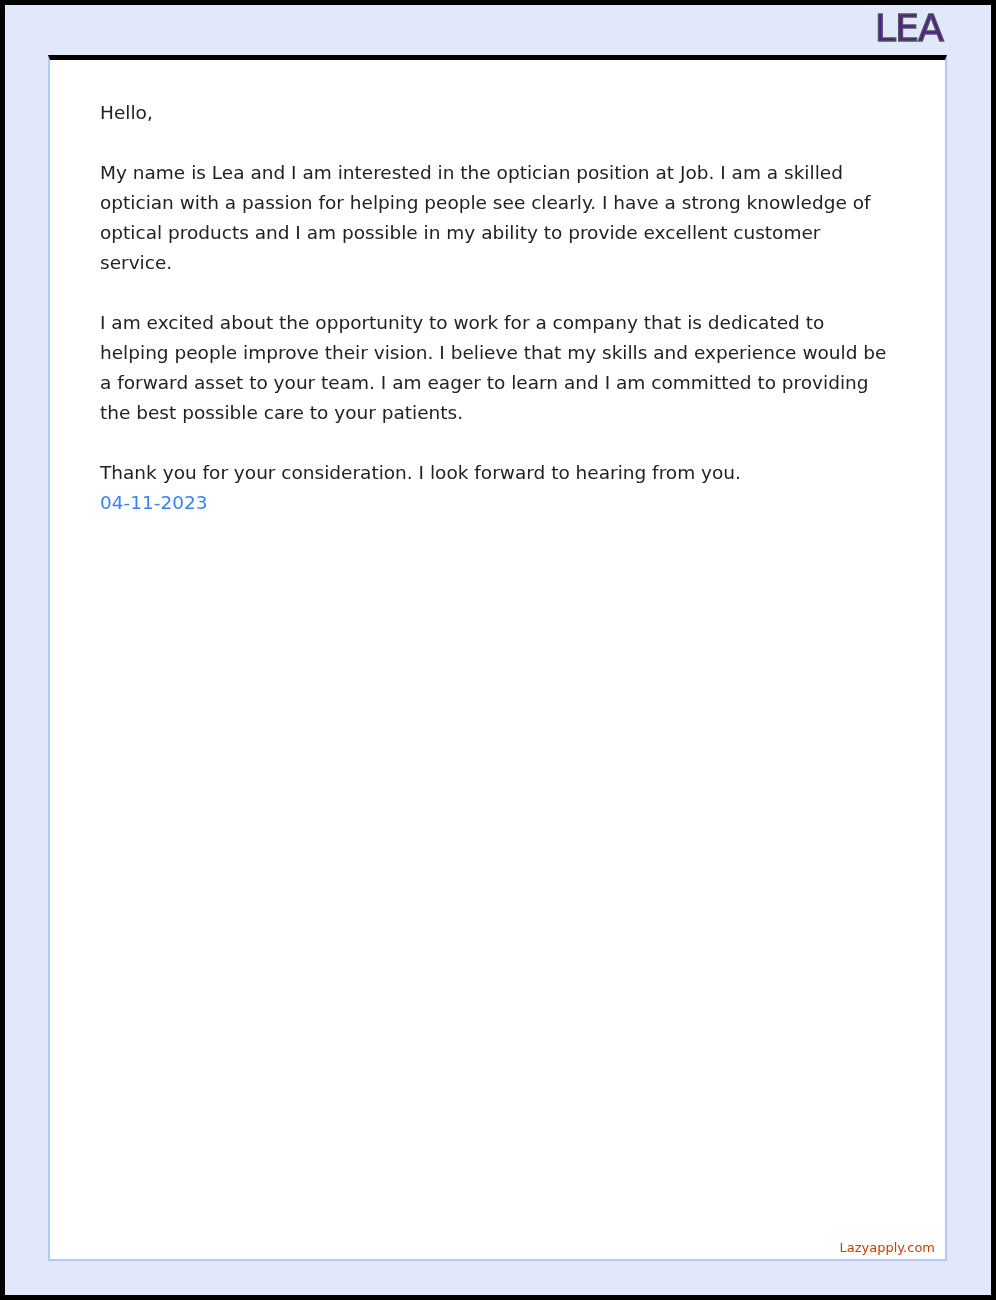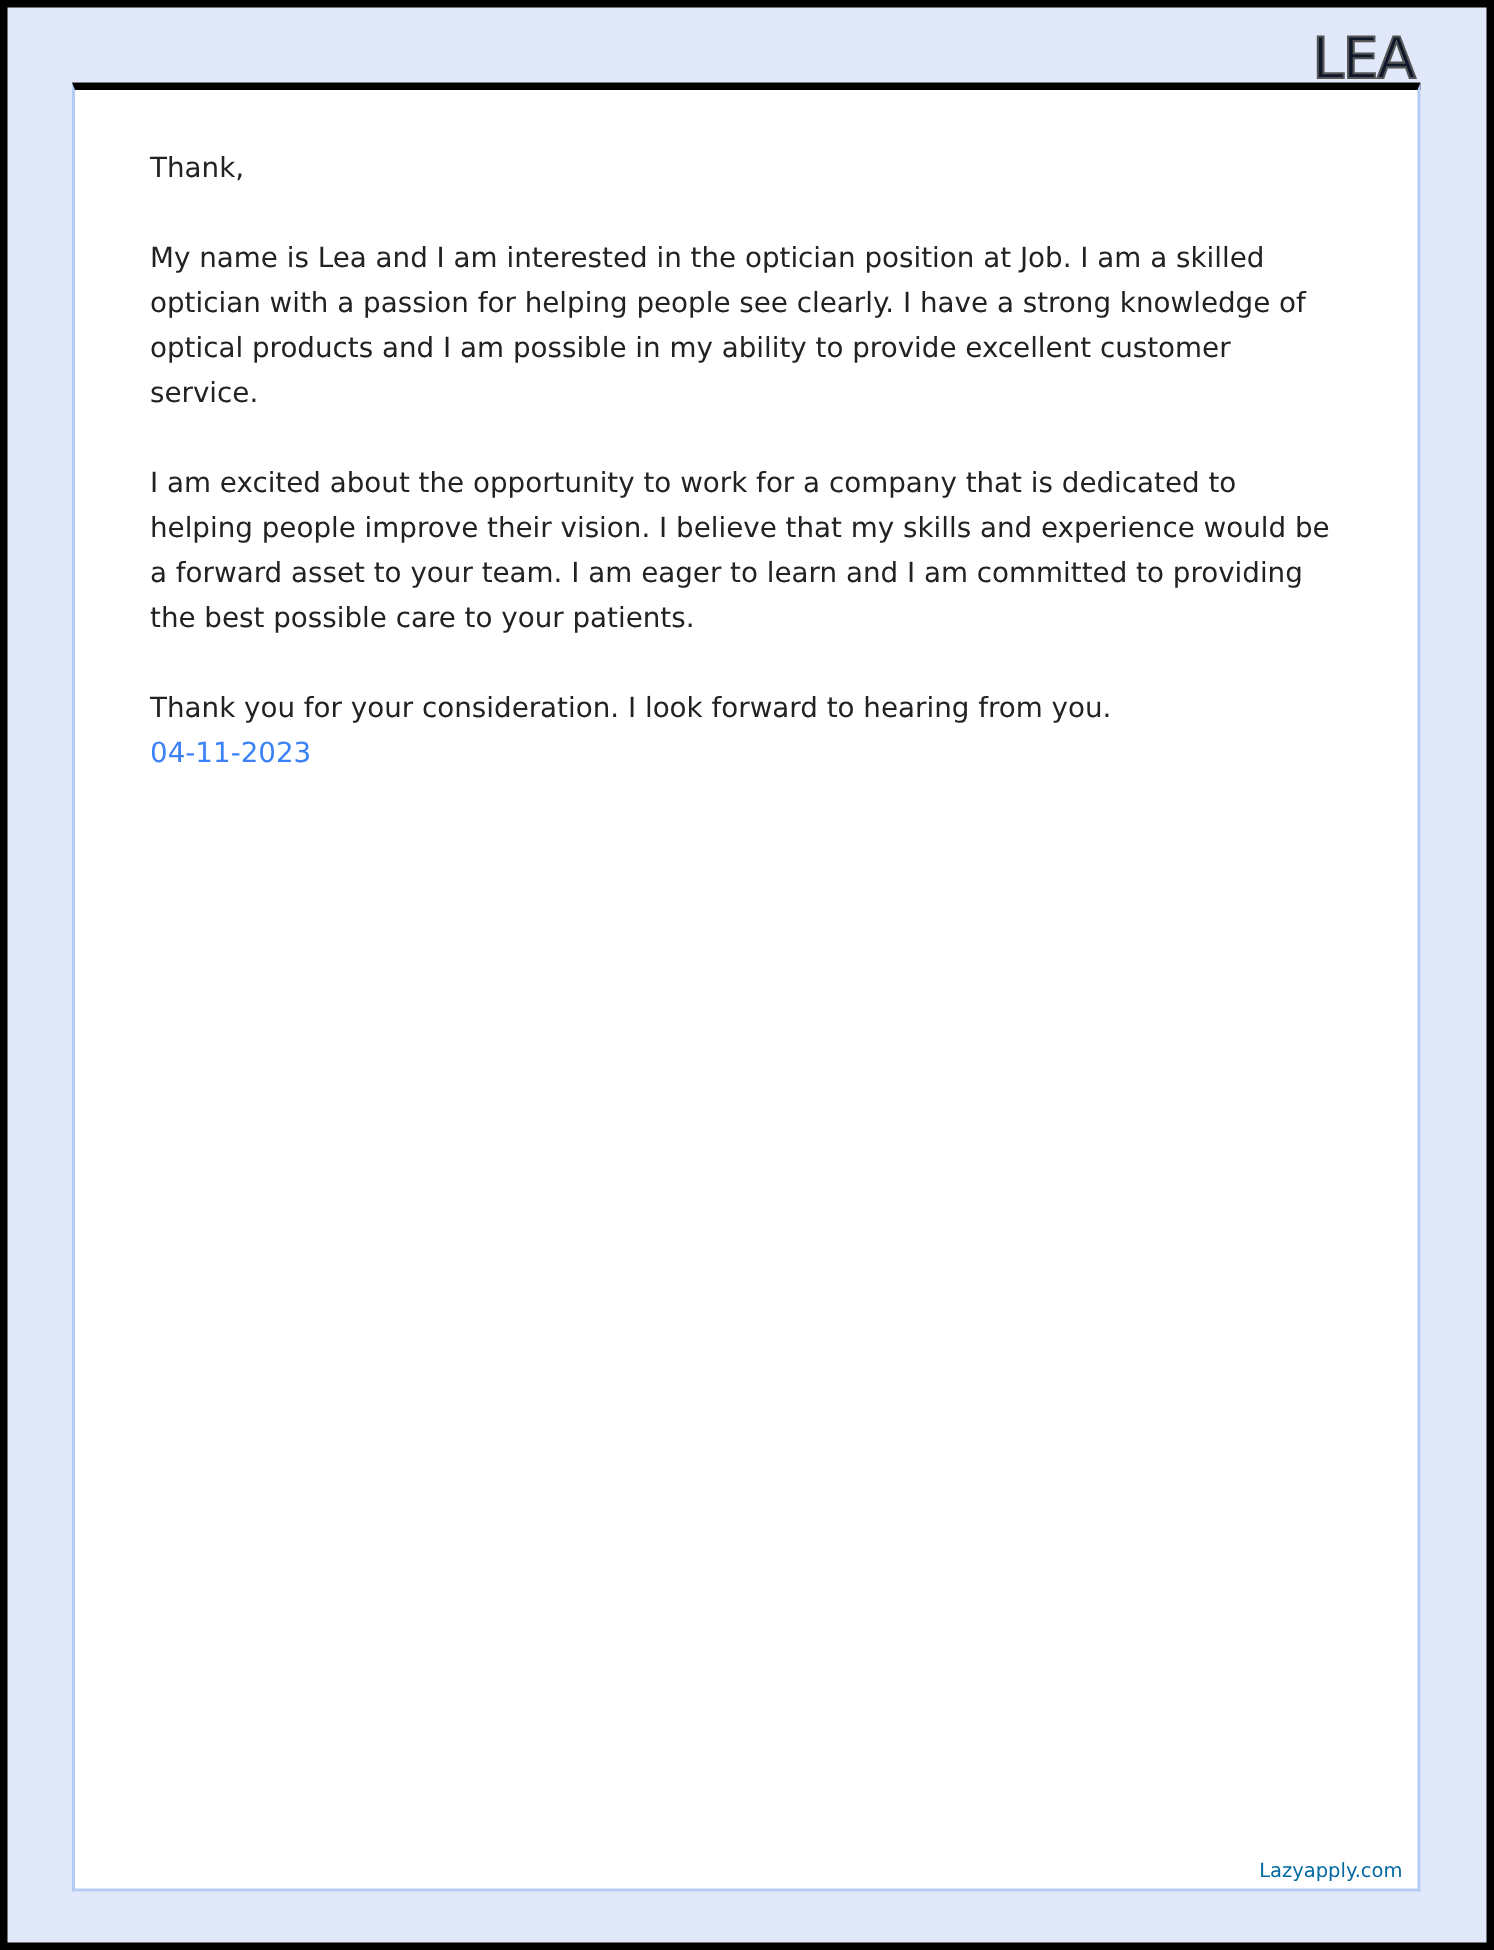--- a/index.html
+++ b/index.html
@@ -2,49 +2,49 @@
 <html><head>
 <meta charset="utf-8">
 <style>
   html, body { margin: 0; padding: 0; }
   body {
     width: 996px; height: 1300px; box-sizing: border-box;
     border: 5px solid #000; background: #e0e8fa; position: relative;
     font-family: "DejaVu Sans", sans-serif; overflow: hidden;
   }
   .logo {
-    position: absolute; right: 48px; top: 12px;
+    position: absolute; right: 48px; top: 1px;
     font-family: "DejaVu Sans", sans-serif; font-size: 38px; font-weight: normal;
-    color: #0f172a; -webkit-text-stroke: 1.4px #555; letter-spacing: -1px; line-height: 44px;
+    color: #4c1d95; -webkit-text-stroke: 1.4px #555; letter-spacing: -1px; line-height: 44px;
   }
   .page {
     position: absolute; left: 43px; top: 50px; width: 899px; height: 1206px;
     box-sizing: border-box; background: #fff;
     border-top: 5px solid #000; border-left: 2px solid #b4cbf3;
     border-right: 2px solid #b4cbf3; border-bottom: 2px solid #b4cbf3;
   }
   .content {
     position: absolute; left: 50px; top: 38px; width: 795px;
     font-size: 18.5px; color: #222; line-height: 30px;
   }
   .content p { margin: 0 0 30px 0; }
   .content p.last { margin-bottom: 0; }
   .date { color: #3b82f6; }
   .footer {
     position: absolute; right: 10px; bottom: 4px;
-    font-size: 13px; color: #0369a1; text-align: center;
+    font-size: 13px; color: #c2410c; text-align: center;
   }
 </style>
 </head>
 <body>
 
 <div class="logo">LEA</div>
 
 <div class="page">
   <div class="content">
-    <p>Thank,</p>
+    <p>Hello,</p>
     <p>My name is Lea and I am interested in the optician position at Job. I am a skilled optician with a passion for helping people see clearly. I have a strong knowledge of optical products and I am possible in my ability to provide excellent customer service.</p>
     <p>I am excited about the opportunity to work for a company that is dedicated to helping people improve their vision. I believe that my skills and experience would be a forward asset to your team. I am eager to learn and I am committed to providing the best possible care to your patients.</p>
     <p class="last">Thank you for your consideration. I look forward to hearing from you.</p>
     <div class="date">04-11-2023</div>
   </div>
   <div class="footer">Lazyapply.com</div>
 </div>
 
 </body></html>

